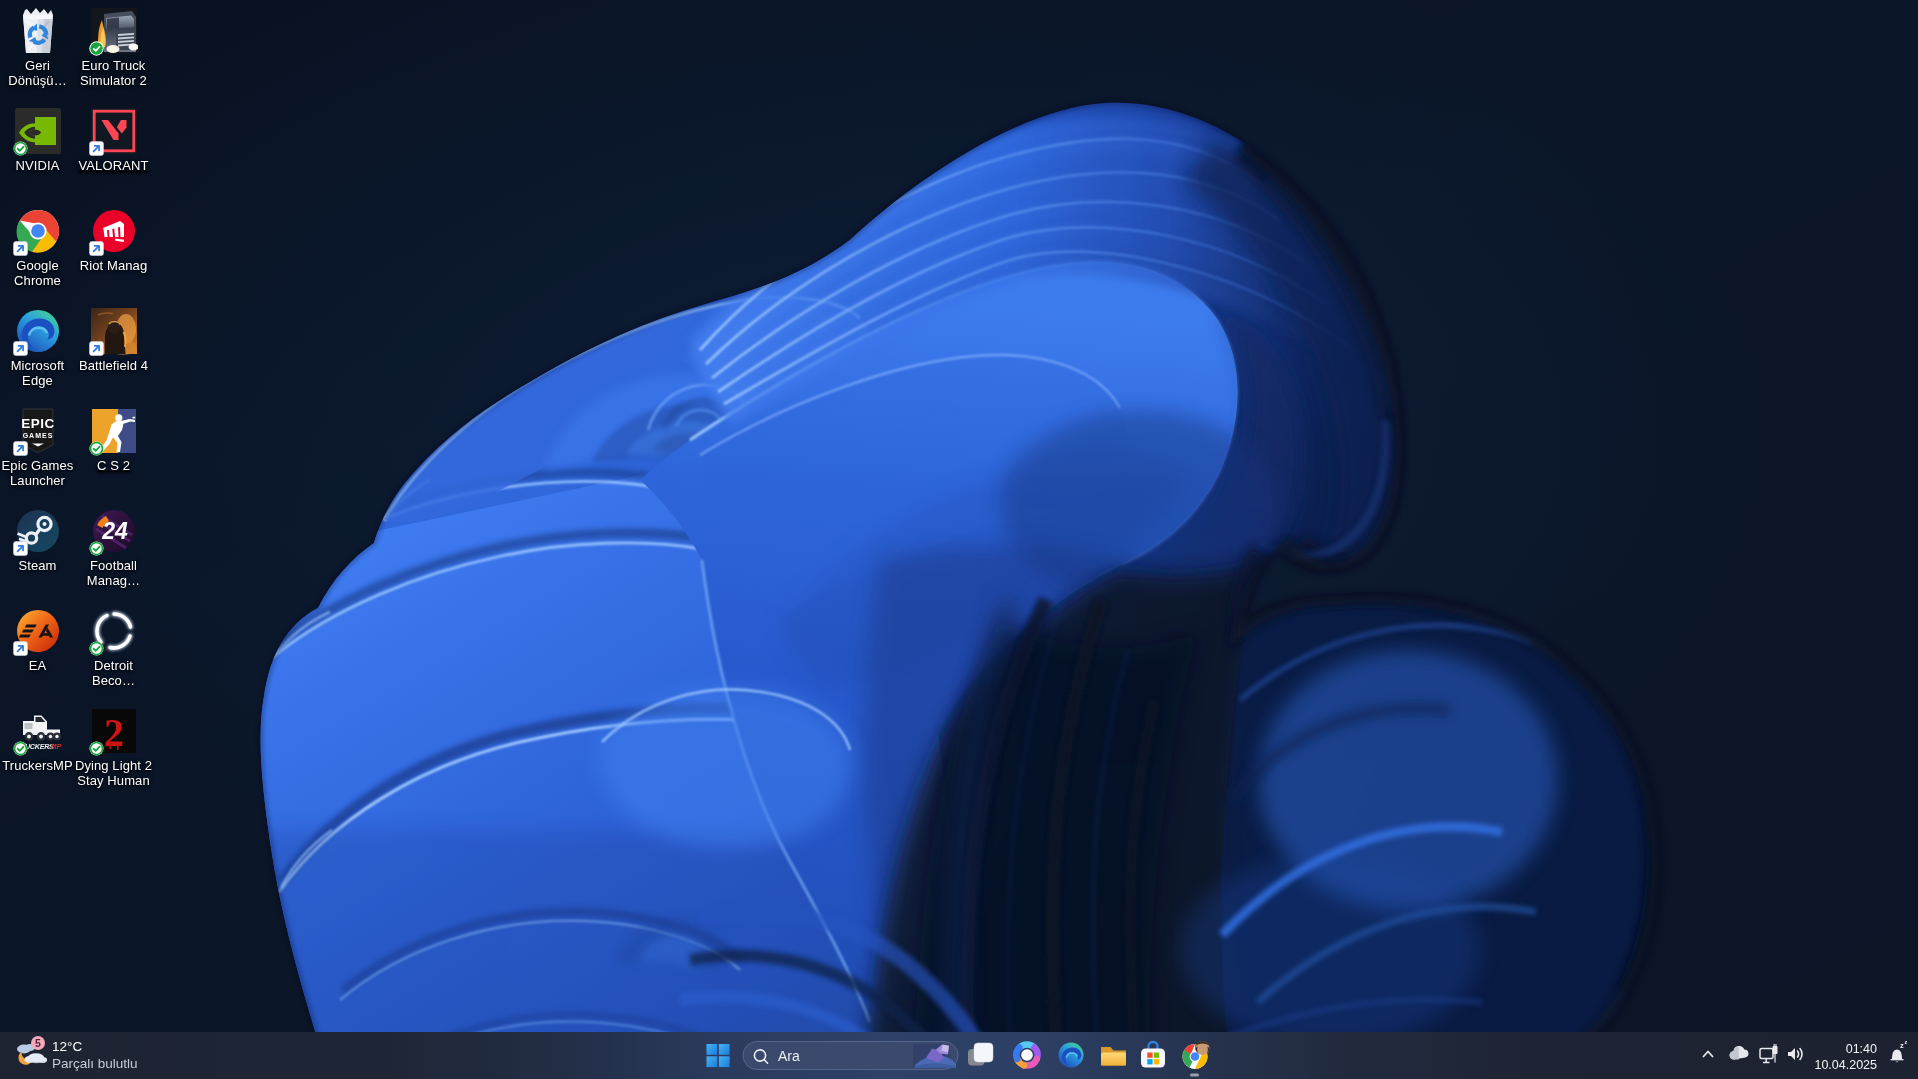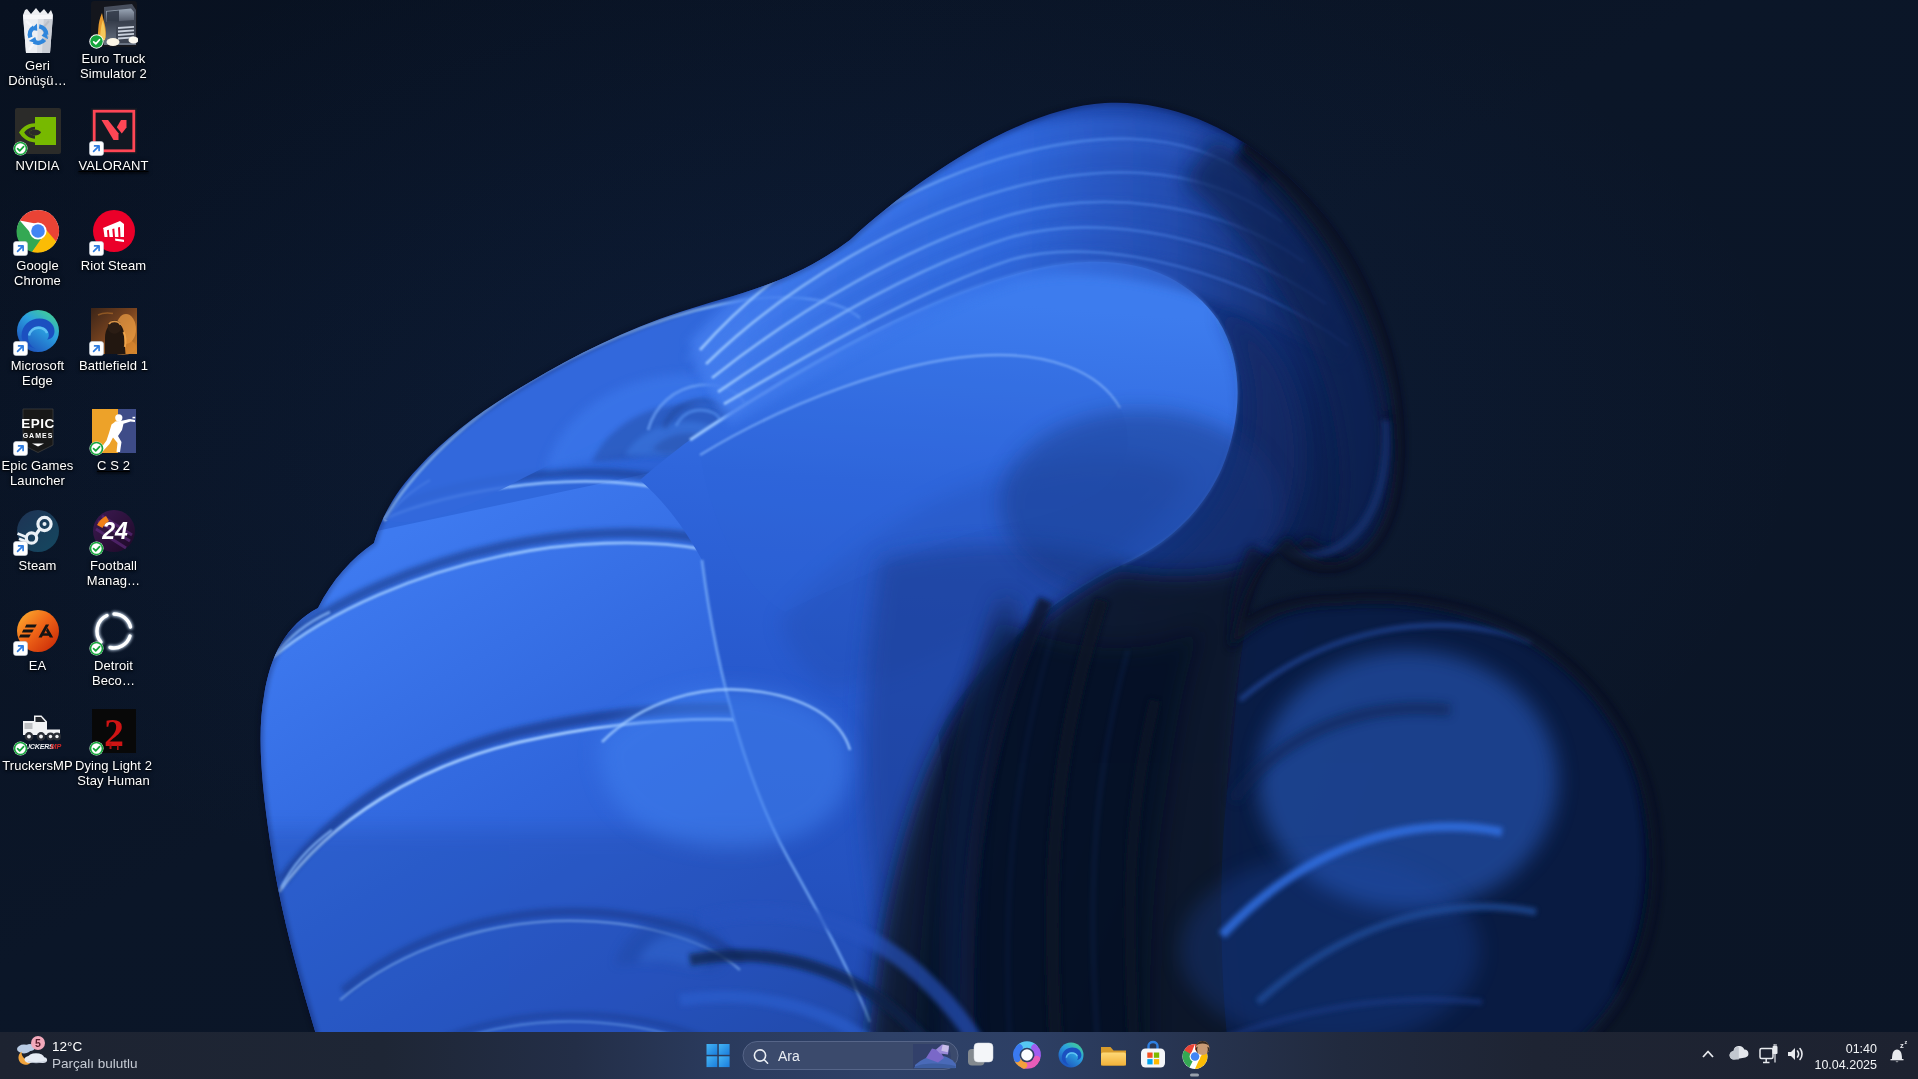--- a/index.html
+++ b/index.html
@@ -171,21 +171,21 @@
 <path d="M -7.6 3.0 A 8.2 8.2 0 0 1 -4.0 -7.2" fill="none" stroke="#2f86dc" stroke-width="4.4"></path>
 <path d="M -1.5 -11.5 L -7.0 -4.4 L -0.2 -4.2 Z" fill="#2f86dc" transform="rotate(8 -4 -8)"></path>
 </g>
 <use href="#rarr" transform="rotate(120)"></use>
 <use href="#rarr" transform="rotate(240)"></use>
 </g>
 </svg>
       </div>
       <div class="lbl">Geri<br>Dönüşü…</div>
     </div>
-<div class="icon" style="left:63.5px;top:0;">
+<div class="icon" style="left:63.5px;top:7px;">
       <div class="ic">
         <svg width="48" height="48" viewBox="0 0 48 48">
 <defs>
 <linearGradient id="etsc" x1="0" y1="0" x2="0" y2="1">
               <stop offset="0" stop-color="#4a5160"></stop>
               <stop offset="0.45" stop-color="#39404e"></stop>
               <stop offset="1" stop-color="#6b7585"></stop>
             </linearGradient>
 <linearGradient id="etsw" x1="0" y1="0" x2="0" y2="1">
               <stop offset="0" stop-color="#9aa6b6"></stop>
@@ -274,21 +274,21 @@
         <svg width="48" height="48" viewBox="0 0 48 48">
 <circle cx="24" cy="24" r="21" fill="#eb0029"></circle>
 <path d="M13 21 L30 14 L34 17 L34 30 L30.5 30 L30 20 L28 20.5 L28.5 30 L25 30 L24.3 21.4 L22.3 21.9 L23 30 L19.5 30 L18.8 22.8 L17 23.2 L17.6 30 L14.5 30 L13.5 22.5 Z" fill="#fff"></path>
 <path d="M25 31.5 L34 32.8 L34 35 L25.3 33.8 Z" fill="#fff"></path>
 </svg>
         <svg class="badge" width="15" height="15" viewBox="0 0 15 15" style="left:-1px;top:34px;">
 <rect x="0.5" y="0.5" width="14" height="14" rx="2.5" fill="#fff" stroke="#c9d2dd" stroke-width="0.6"></rect>
 <path d="M4.6 10.4 L9.6 5.4 M5.6 4.9 L10.1 4.9 L10.1 9.4" fill="none" stroke="#2f7ce0" stroke-width="1.7" stroke-linecap="round" stroke-linejoin="round"></path>
 </svg>
       </div>
-      <div class="lbl">Riot Steam</div>
+      <div class="lbl">Riot Manag</div>
     </div>
 <div class="icon" style="left:-12.5px;top:307px;">
       <div class="ic">
         <svg width="48" height="48" viewBox="0 0 48 48">
 <defs>
             <linearGradient id="edg1" x1="0.85" y1="0.0" x2="0.15" y2="1">
               <stop offset="0" stop-color="#45d48c"></stop>
               <stop offset="0.4" stop-color="#2ba0e0"></stop>
               <stop offset="1" stop-color="#1b48b8"></stop>
             </linearGradient>
@@ -321,21 +321,21 @@
 <circle cx="24.5" cy="20" r="6.8" fill="#2b1d14"></circle>
 <path d="M19 17 C21 13.5 28.5 13.5 30.5 17.8" fill="none" stroke="#e09a4a" stroke-width="1.6" opacity="0.95"></path>
 <path d="M33.5 25 C35.5 29 36 34.5 34.8 40" fill="none" stroke="#f2a84e" stroke-width="2" opacity="0.85"></path>
 <path d="M8 8 C12 6 18 5.5 23 6.5" fill="none" stroke="#c87c2c" stroke-width="1.5" opacity="0.5"></path>
 </svg>
         <svg class="badge" width="15" height="15" viewBox="0 0 15 15" style="left:-1px;top:34px;">
 <rect x="0.5" y="0.5" width="14" height="14" rx="2.5" fill="#fff" stroke="#c9d2dd" stroke-width="0.6"></rect>
 <path d="M4.6 10.4 L9.6 5.4 M5.6 4.9 L10.1 4.9 L10.1 9.4" fill="none" stroke="#2f7ce0" stroke-width="1.7" stroke-linecap="round" stroke-linejoin="round"></path>
 </svg>
       </div>
-      <div class="lbl">Battlefield 1</div>
+      <div class="lbl">Battlefield 4</div>
     </div>
 <div class="icon" style="left:-12.5px;top:407px;">
       <div class="ic">
         <svg width="48" height="48" viewBox="0 0 48 48">
 <path d="M9 2 L39 2 L39 38 L24 45.5 L9 38 Z" fill="#181818"></path>
 <path d="M9 2 L39 2 L39 38 L24 45.5 L9 38 Z" fill="none" stroke="#3c3c3c" stroke-width="0.8"></path>
 <text x="24" y="21" font-family="Liberation Sans,sans-serif" font-size="13.5" font-weight="bold" fill="#fff" text-anchor="middle" letter-spacing="0.5">EPIC</text>
 <text x="24" y="31" font-family="Liberation Sans,sans-serif" font-size="7" font-weight="bold" fill="#fff" text-anchor="middle" letter-spacing="1">GAMES</text>
 <path d="M18 36.5 L30 36.5 L24 39.5 Z" fill="#fff"></path>
 </svg>

